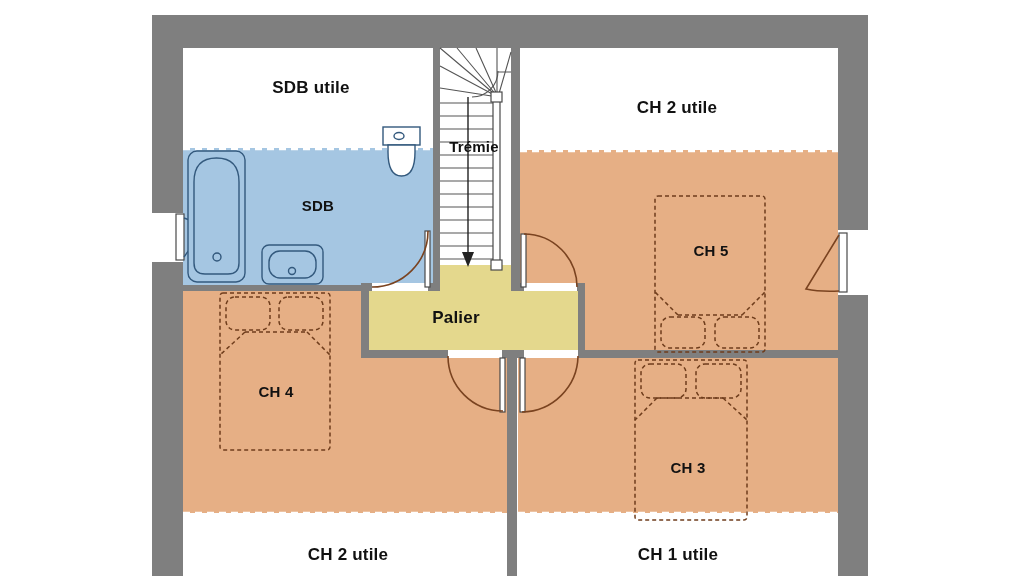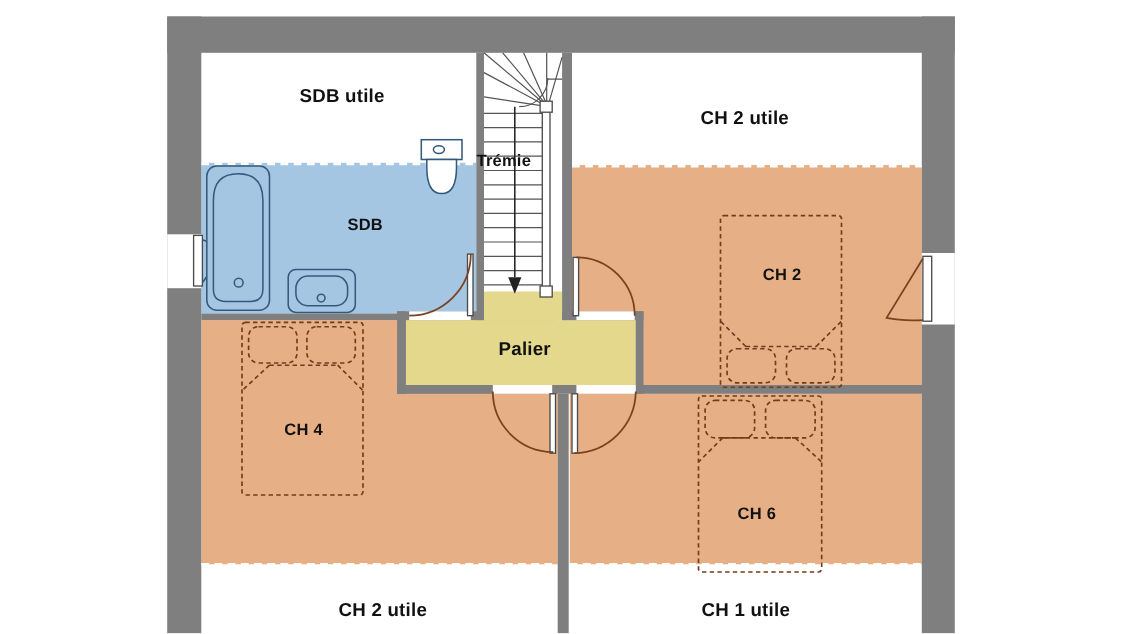--- a/index.html
+++ b/index.html
@@ -136,21 +136,21 @@
     <g>
       <rect class="bed" x="635" y="360" width="112" height="160" rx="3"></rect>
       <path class="bed" d="M657,398 H723 M657,398 L635,420 M723,398 L747,420"></path>
       <rect class="bed" x="641" y="364" width="45" height="34" rx="9"></rect>
       <rect class="bed" x="696" y="364" width="45" height="34" rx="9"></rect>
     </g>
   </svg>
 
   <div class="lbl lbl-lg" style="left:311px;top:88px;">SDB utile</div>
   <div class="lbl lbl-lg" style="left:677px;top:88px;margin-top:20px;">CH 2 utile</div>
-  <div class="lbl lbl-md" style="left:458px;top:146px;">Trémie</div>
-  <div class="lbl lbl-md" style="left:332px;top:205px;">SDB</div>
-  <div class="lbl lbl-md" style="left:711px;top:250px;">CH 2</div>
-  <div class="lbl lbl-lg" style="left:477px;top:318px;">Palier</div>
+  <div class="lbl lbl-md" style="left:474px;top:146px;">Trémie</div>
+  <div class="lbl lbl-md" style="left:318px;top:205px;">SDB</div>
+  <div class="lbl lbl-md" style="left:711px;top:250px;">CH 5</div>
+  <div class="lbl lbl-lg" style="left:456px;top:318px;">Palier</div>
   <div class="lbl lbl-md" style="left:276px;top:391px;">CH 4</div>
-  <div class="lbl lbl-md" style="left:688px;top:467px;">CH 6</div>
+  <div class="lbl lbl-md" style="left:688px;top:467px;">CH 3</div>
   <div class="lbl lbl-lg" style="left:348px;top:555px;">CH 2 utile</div>
   <div class="lbl lbl-lg" style="left:678px;top:555px;">CH 1 utile</div>
 </div>
 
 </body></html>

